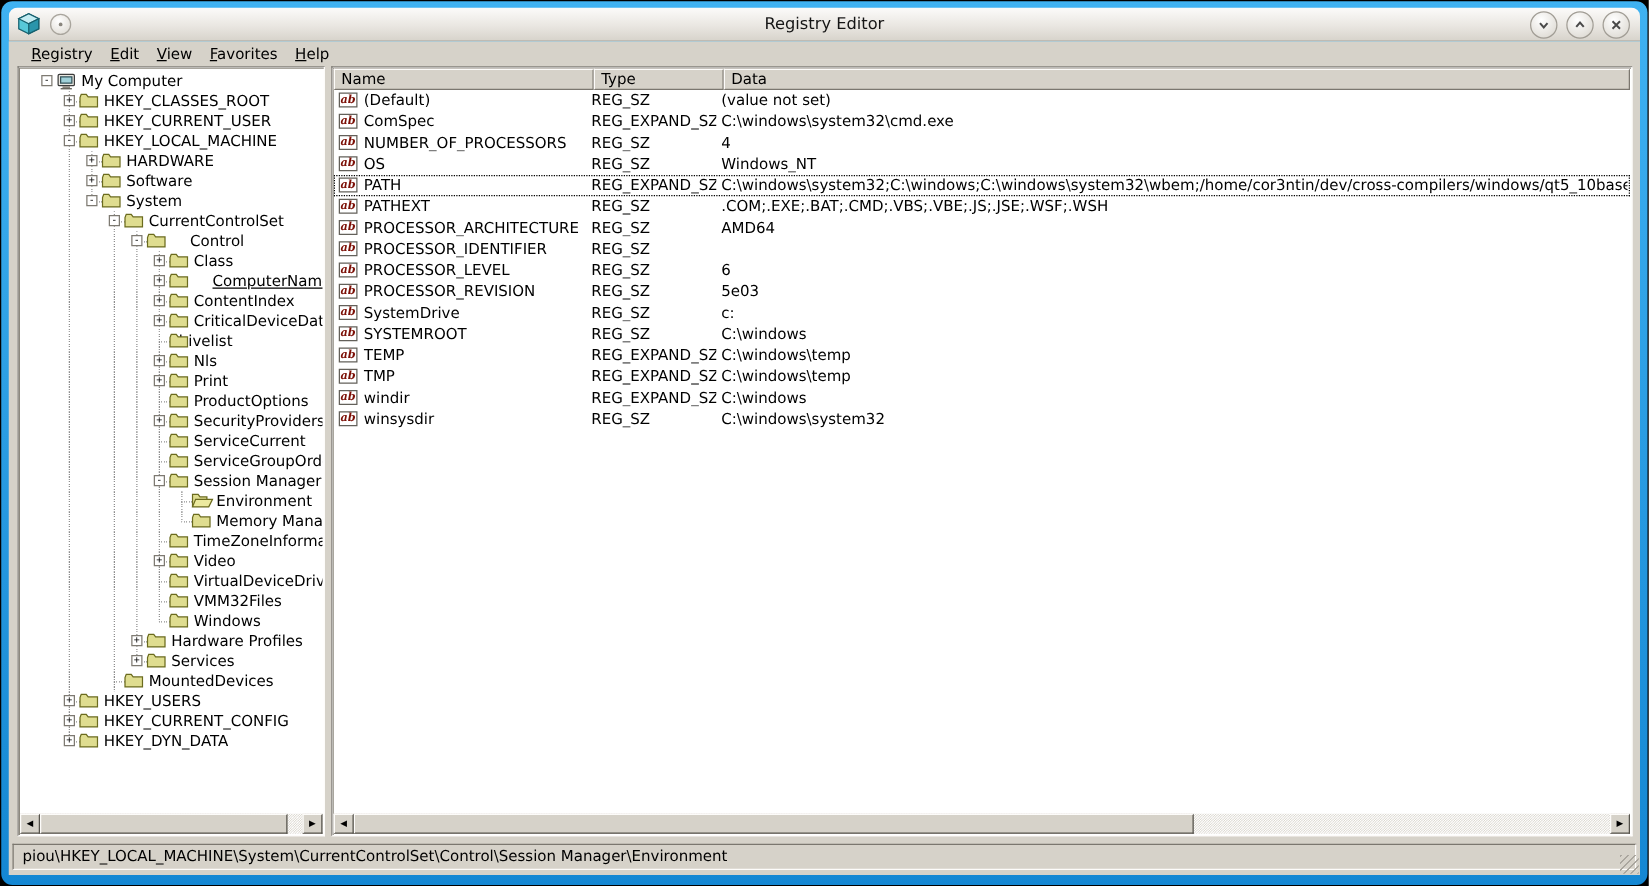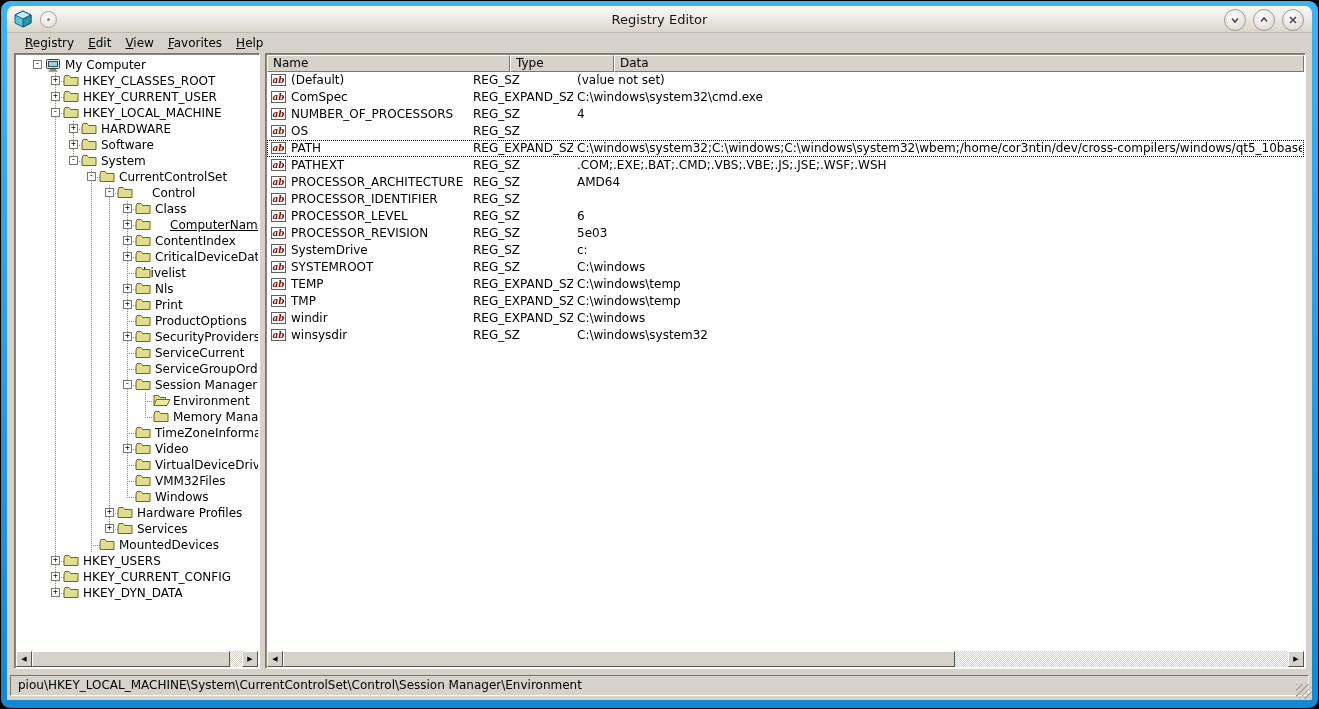--- a/index.html
+++ b/index.html
@@ -526,21 +526,21 @@
       <div class="hscroll">
         <div class="strack"></div>
         <div class="sbtn" style="left:0">◀</div>
         <div class="sthumb" style="left:16px;width:198px"></div>
         <div class="sbtn" style="right:0">▶</div>
       </div>
     </div>
 
     <div class="pane list-pane">
       <div class="lheader" id="listheader">
-          <div class="hcell" style="width: 243px;">Name</div>
+          <div class="hcell" style="width: 208px;">Name</div>
           <div class="hcell" style="width: 104px;">Type</div>
           <div class="hcell" style="flex: 1 1 0%;">Data</div>
         </div>
       <div class="lrows" id="listrows">
           <div class="lrow">
             <span class="abicon">ab</span>
             <span class="cname">(Default)</span>
             <span class="ctype">REG_SZ</span>
             <span class="cdata">(value not set)</span>
           </div>
@@ -553,20 +553,21 @@
           <div class="lrow">
             <span class="abicon">ab</span>
             <span class="cname">NUMBER_OF_PROCESSORS</span>
             <span class="ctype">REG_SZ</span>
             <span class="cdata">4</span>
           </div>
           <div class="lrow">
             <span class="abicon">ab</span>
             <span class="cname">OS</span>
             <span class="ctype">REG_SZ</span>
+            <span class="cdata">Windows_NT</span>
           </div>
           <div class="lrow focused">
             <span class="abicon">ab</span>
             <span class="cname">PATH</span>
             <span class="ctype">REG_EXPAND_SZ</span>
             <span class="cdata">C:\windows\system32;C:\windows;C:\windows\system32\wbem;/home/cor3ntin/dev/cross-compilers/windows/qt5_10base-x64/bin</span>
           </div>
           <div class="lrow">
             <span class="abicon">ab</span>
             <span class="cname">PATHEXT</span>

